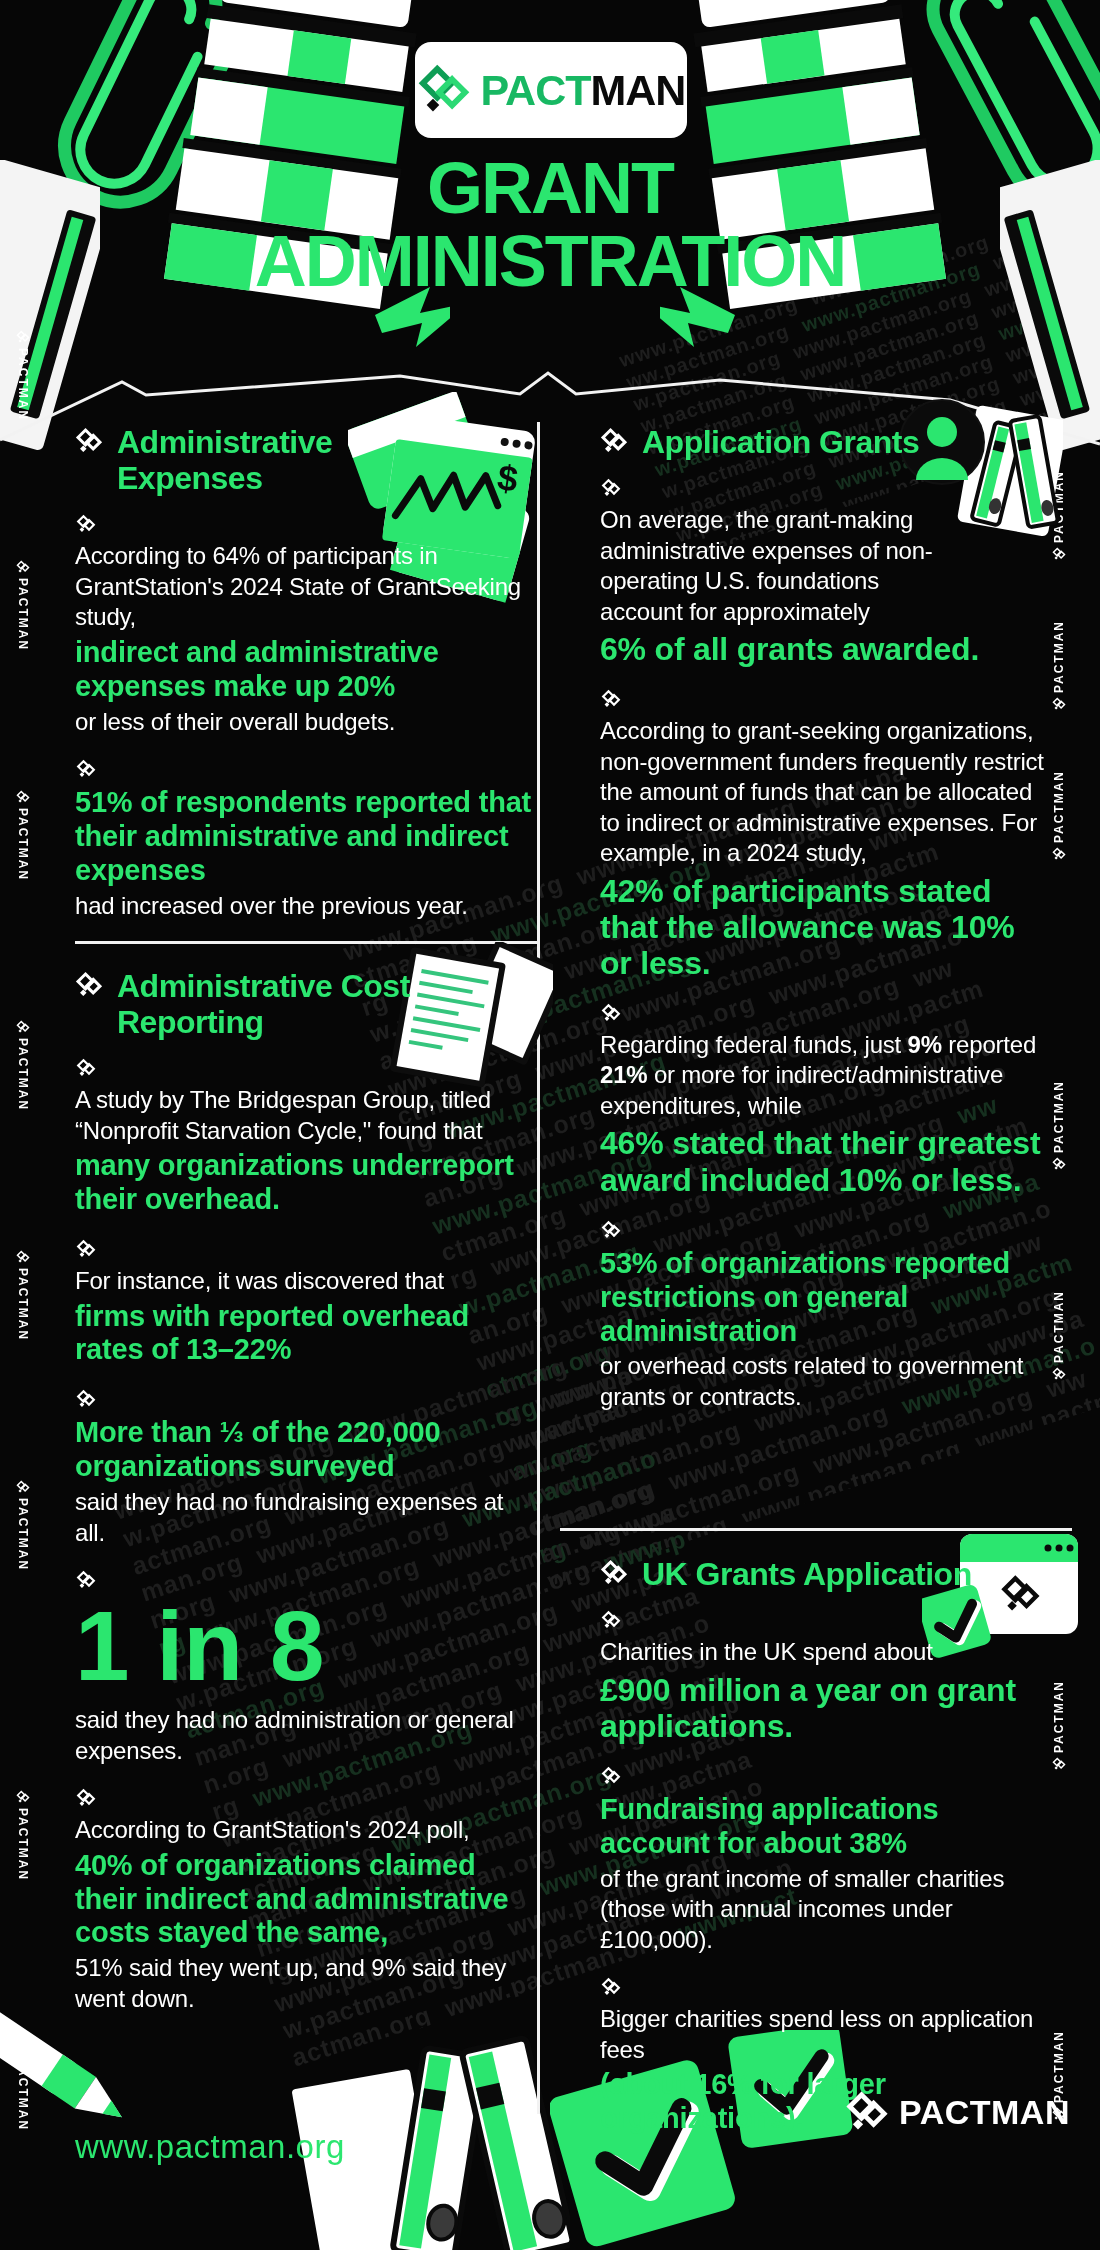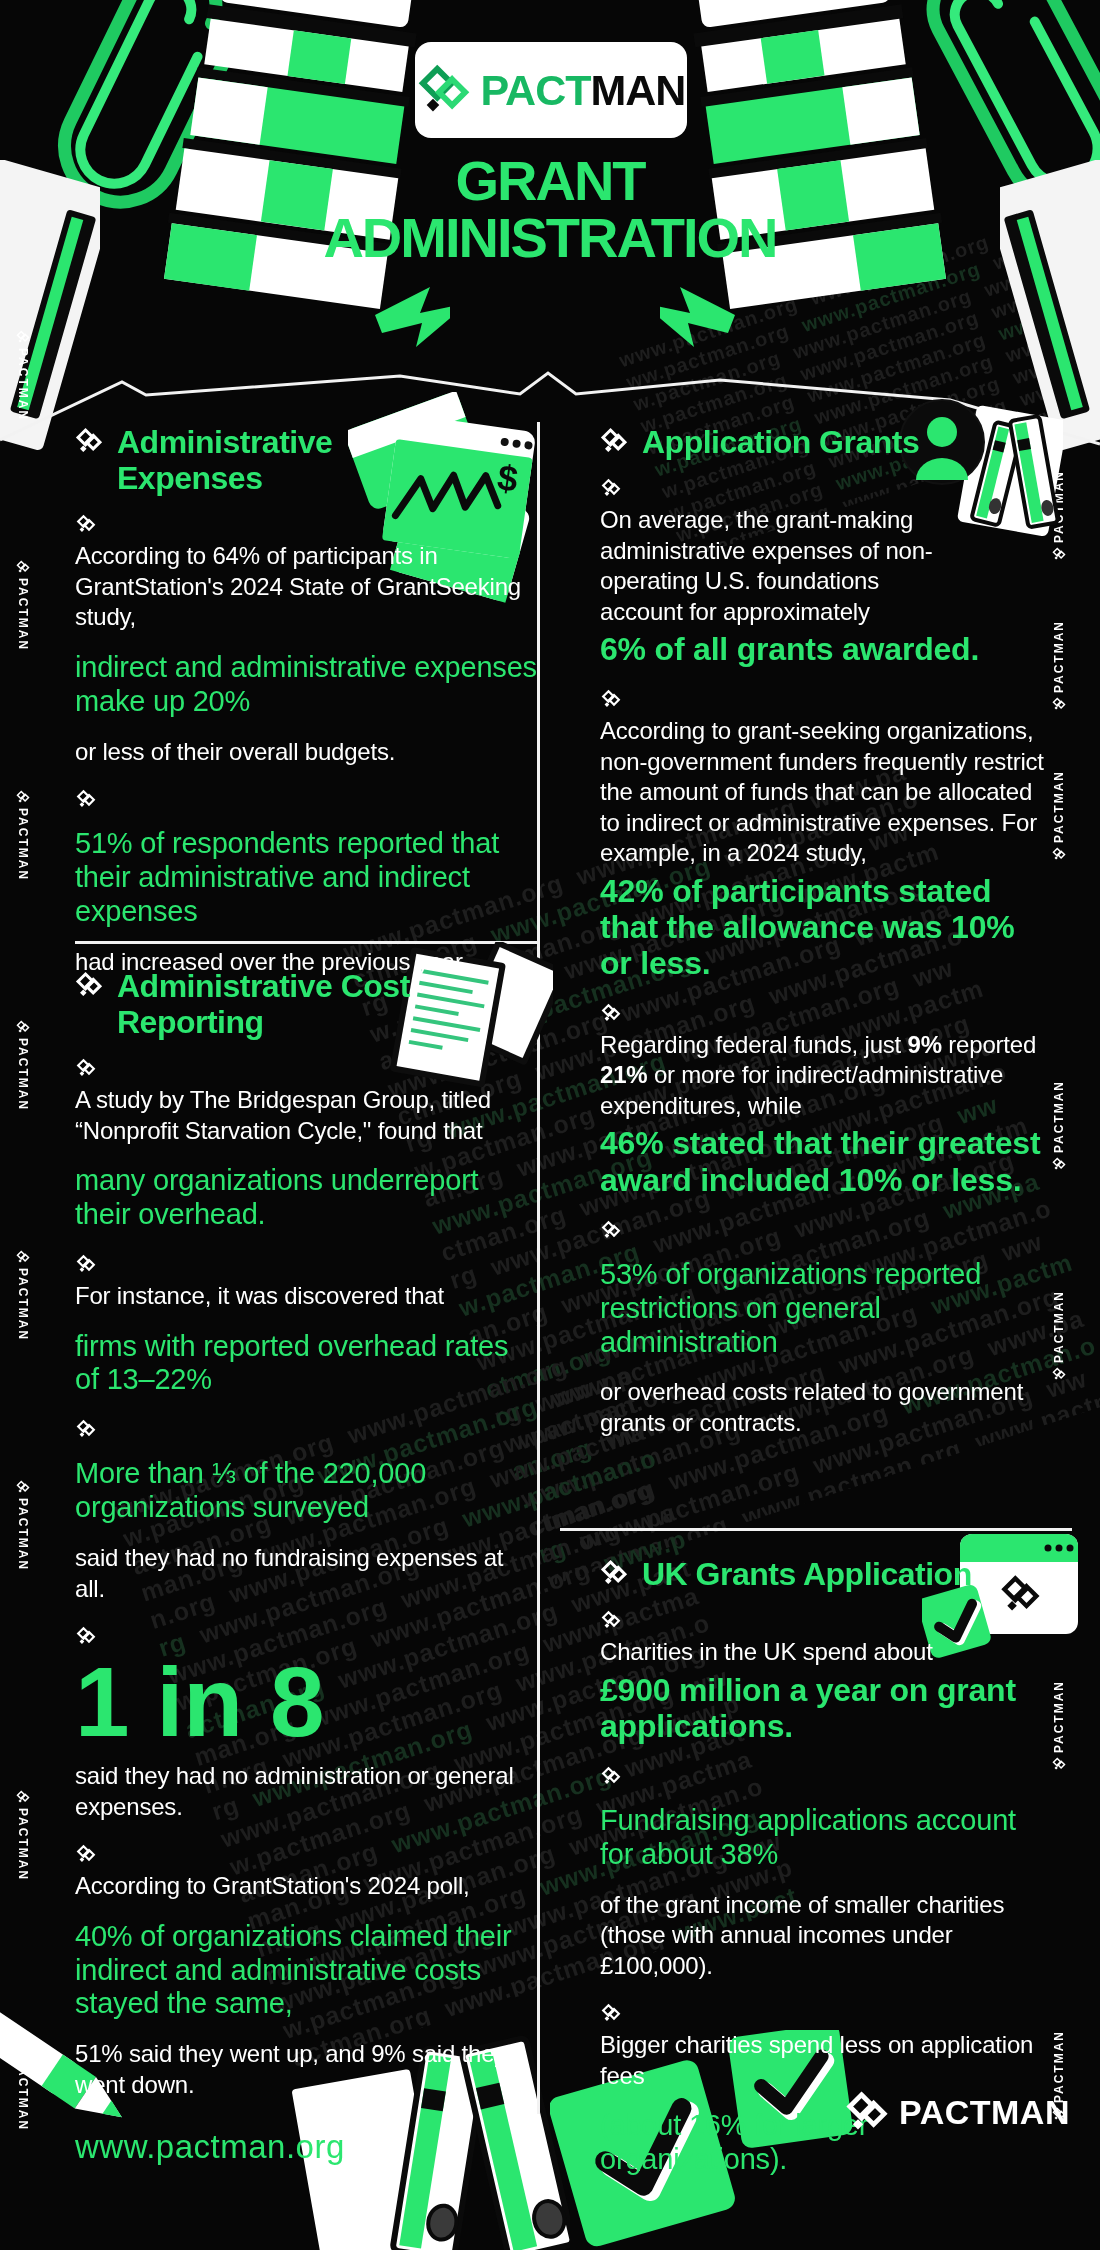--- a/index.html
+++ b/index.html
@@ -36,21 +36,21 @@
   
   .logo-box{
     position:absolute;left:415px;top:42px;width:272px;height:96px;background:#fff;border-radius:16px;
     display:flex;align-items:center;justify-content:center;gap:10px;z-index:6;
   }
   .logo-box .brand-text{font-size:43px;font-weight:bold;letter-spacing:-1px}
   .logo-box .p1{color:var(--green-mid)}
   .logo-box .p2{color:var(--ink)}
   .title{
     position:absolute;left:0;top:152px;width:1100px;text-align:center;z-index:6;
-    color:var(--green);font-weight:bold;font-size:56px;line-height:1.02;letter-spacing:-2px;
+    color:var(--green);font-weight:bold;font-size:72px;line-height:1.02;letter-spacing:-2px;
   }
   
   .vdiv{position:absolute;left:537px;top:422px;width:3px;height:1692px;background:#f2f2f2;z-index:4}
   .hdiv{position:absolute;height:3px;background:#f2f2f2;z-index:4}
   #hdiv-left{left:75px;top:941px;width:462px}
   #hdiv-right{left:560px;top:1528px;width:512px}
   
   .sec{position:absolute;z-index:5}
   #sec-l1{left:75px;top:424px;width:462px}
   #sec-l2{left:75px;top:968px;width:462px}
@@ -59,21 +59,21 @@
   .sechead{display:flex;gap:14px;align-items:flex-start;margin:0 0 6px 0;
     color:var(--green);font-size:32px;font-weight:bold;line-height:1.13;letter-spacing:-0.5px}
   .sechead .hglyph{width:28px;height:28px;color:#fff;flex:0 0 auto;margin-top:3px}
   #sec-l1 .htext{max-width:300px}
   #sec-l2 .htext{max-width:330px}
   .para{margin:18px 0 22px 0}
   .bullet{width:20px;height:20px;color:#fff;margin:0 0 7px 1px}
   .seg{letter-spacing:-0.2px}
   .s-w{color:#fff;font-size:24px;line-height:1.27;font-weight:400;margin:2px 0}
   .s-w b{font-weight:bold}
-  .s-g{color:var(--green);font-size:29px;line-height:1.17;font-weight:normal;margin:18px 0}
+  .s-g{color:var(--green);font-size:29px;line-height:1.17;font-weight:bold;margin:3px 0}
   .s-gl{color:var(--green);font-size:32px;line-height:1.13;font-weight:bold;margin:4px 0}
   .s-big{color:var(--green);font-size:98px;line-height:1;font-weight:bold;margin:4px 0 10px 0}
   #sec-r1 .para:first-child .s-w{max-width:340px}
   #sec-r2 .para:first-child .s-w{max-width:345px}
   
   .footer-url{position:absolute;left:75px;top:2128px;color:var(--green);font-size:33px;z-index:6;letter-spacing:0.5px;text-decoration:none}
   .footer-brand{position:absolute;left:845px;top:2090px;display:flex;align-items:center;gap:10px;z-index:6}
   .footer-brand svg{width:44px;height:44px;color:#fff}
   .footer-brand .fb-text{color:#fff;font-size:34px;font-weight:bold;letter-spacing:0.5px}
   

